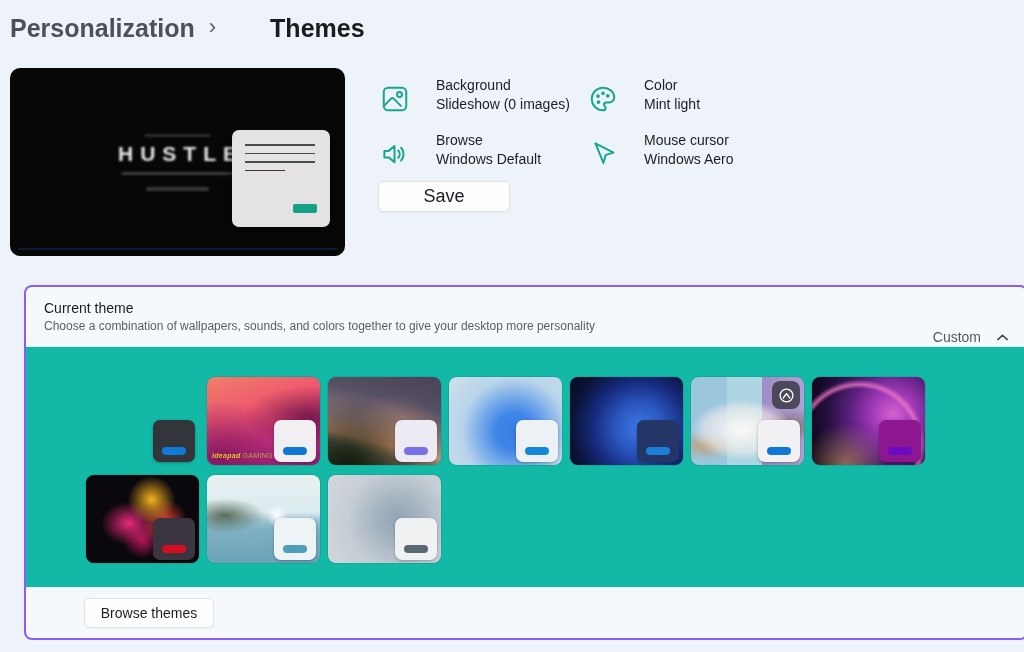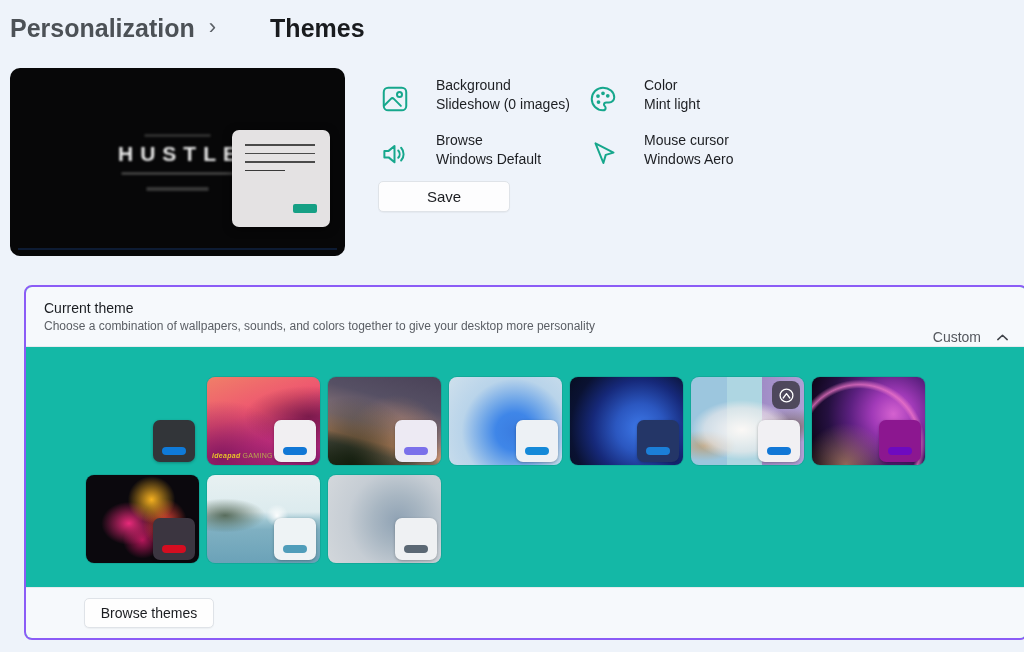--- a/index.html
+++ b/index.html
@@ -27,21 +27,21 @@
   .win-accent-btn { position:absolute; left:61px; top:74px; width:24px; height:9px; border-radius:2px; background:#16a085; }
   .taskbar-hint { position:absolute; left:8px; right:8px; bottom:6px; height:2px; background:#0d1b33; }
 
   
   .settings-grid { position:absolute; left:380px; top:76px; display:grid; grid-template-columns:208px auto; row-gap:17px; }
   .setting { display:flex; gap:26px; align-items:flex-end; }
   .setting .icon-wrap { width:30px; height:30px; margin-top:2px; flex:0 0 auto; }
   .setting svg { width:30px; height:30px; stroke:#16a78c; fill:none; stroke-width:1.6; stroke-linecap:round; stroke-linejoin:round; }
   .s-title, .s-value { font-size:14px; line-height:19px; color:#1c1e22; }
 
-  .save-btn { position:absolute; left:378px; top:181px; width:132px; height:31px; background:#fdfdfe; border:1px solid #dfe3e8; border-radius:5px; font-family:"Liberation Sans",sans-serif; font-size:15px; color:#1b1d21; cursor:pointer; box-shadow:0 1px 1px rgba(0,0,0,.04); }
+  .save-btn { position:absolute; left:378px; top:181px; width:132px; height:31px; background:#fdfdfe; border:1px solid #dfe3e8; border-radius:5px; font-family:"Liberation Sans",sans-serif; font-size:18px; color:#1b1d21; cursor:pointer; box-shadow:0 1px 1px rgba(0,0,0,.04); }
 
   
   .card { position:absolute; left:24px; top:285px; width:1004px; height:355px; background:#14b8a6; border:2px solid #8b5cf6; border-radius:8px; overflow:hidden; }
   .card-header { height:60px; background:#f6f9fc; border-bottom:1px solid #e7eaee; display:flex; align-items:center; justify-content:space-between; padding:0 17px 0 18px; cursor:pointer; }
   .hdr-title { font-size:14px; color:#1a1d21; margin-bottom:3px; }
   .hdr-sub { font-size:12px; color:#5a5e64; }
   .hdr-right { display:flex; align-items:center; gap:15px;margin-top:41px; }
   .hdr-selected { font-size:14px; color:#54585e; }
   .chevron-up svg { display:block; stroke:#3f4349; fill:none; stroke-width:1.5; stroke-linecap:round; stroke-linejoin:round; }
 

